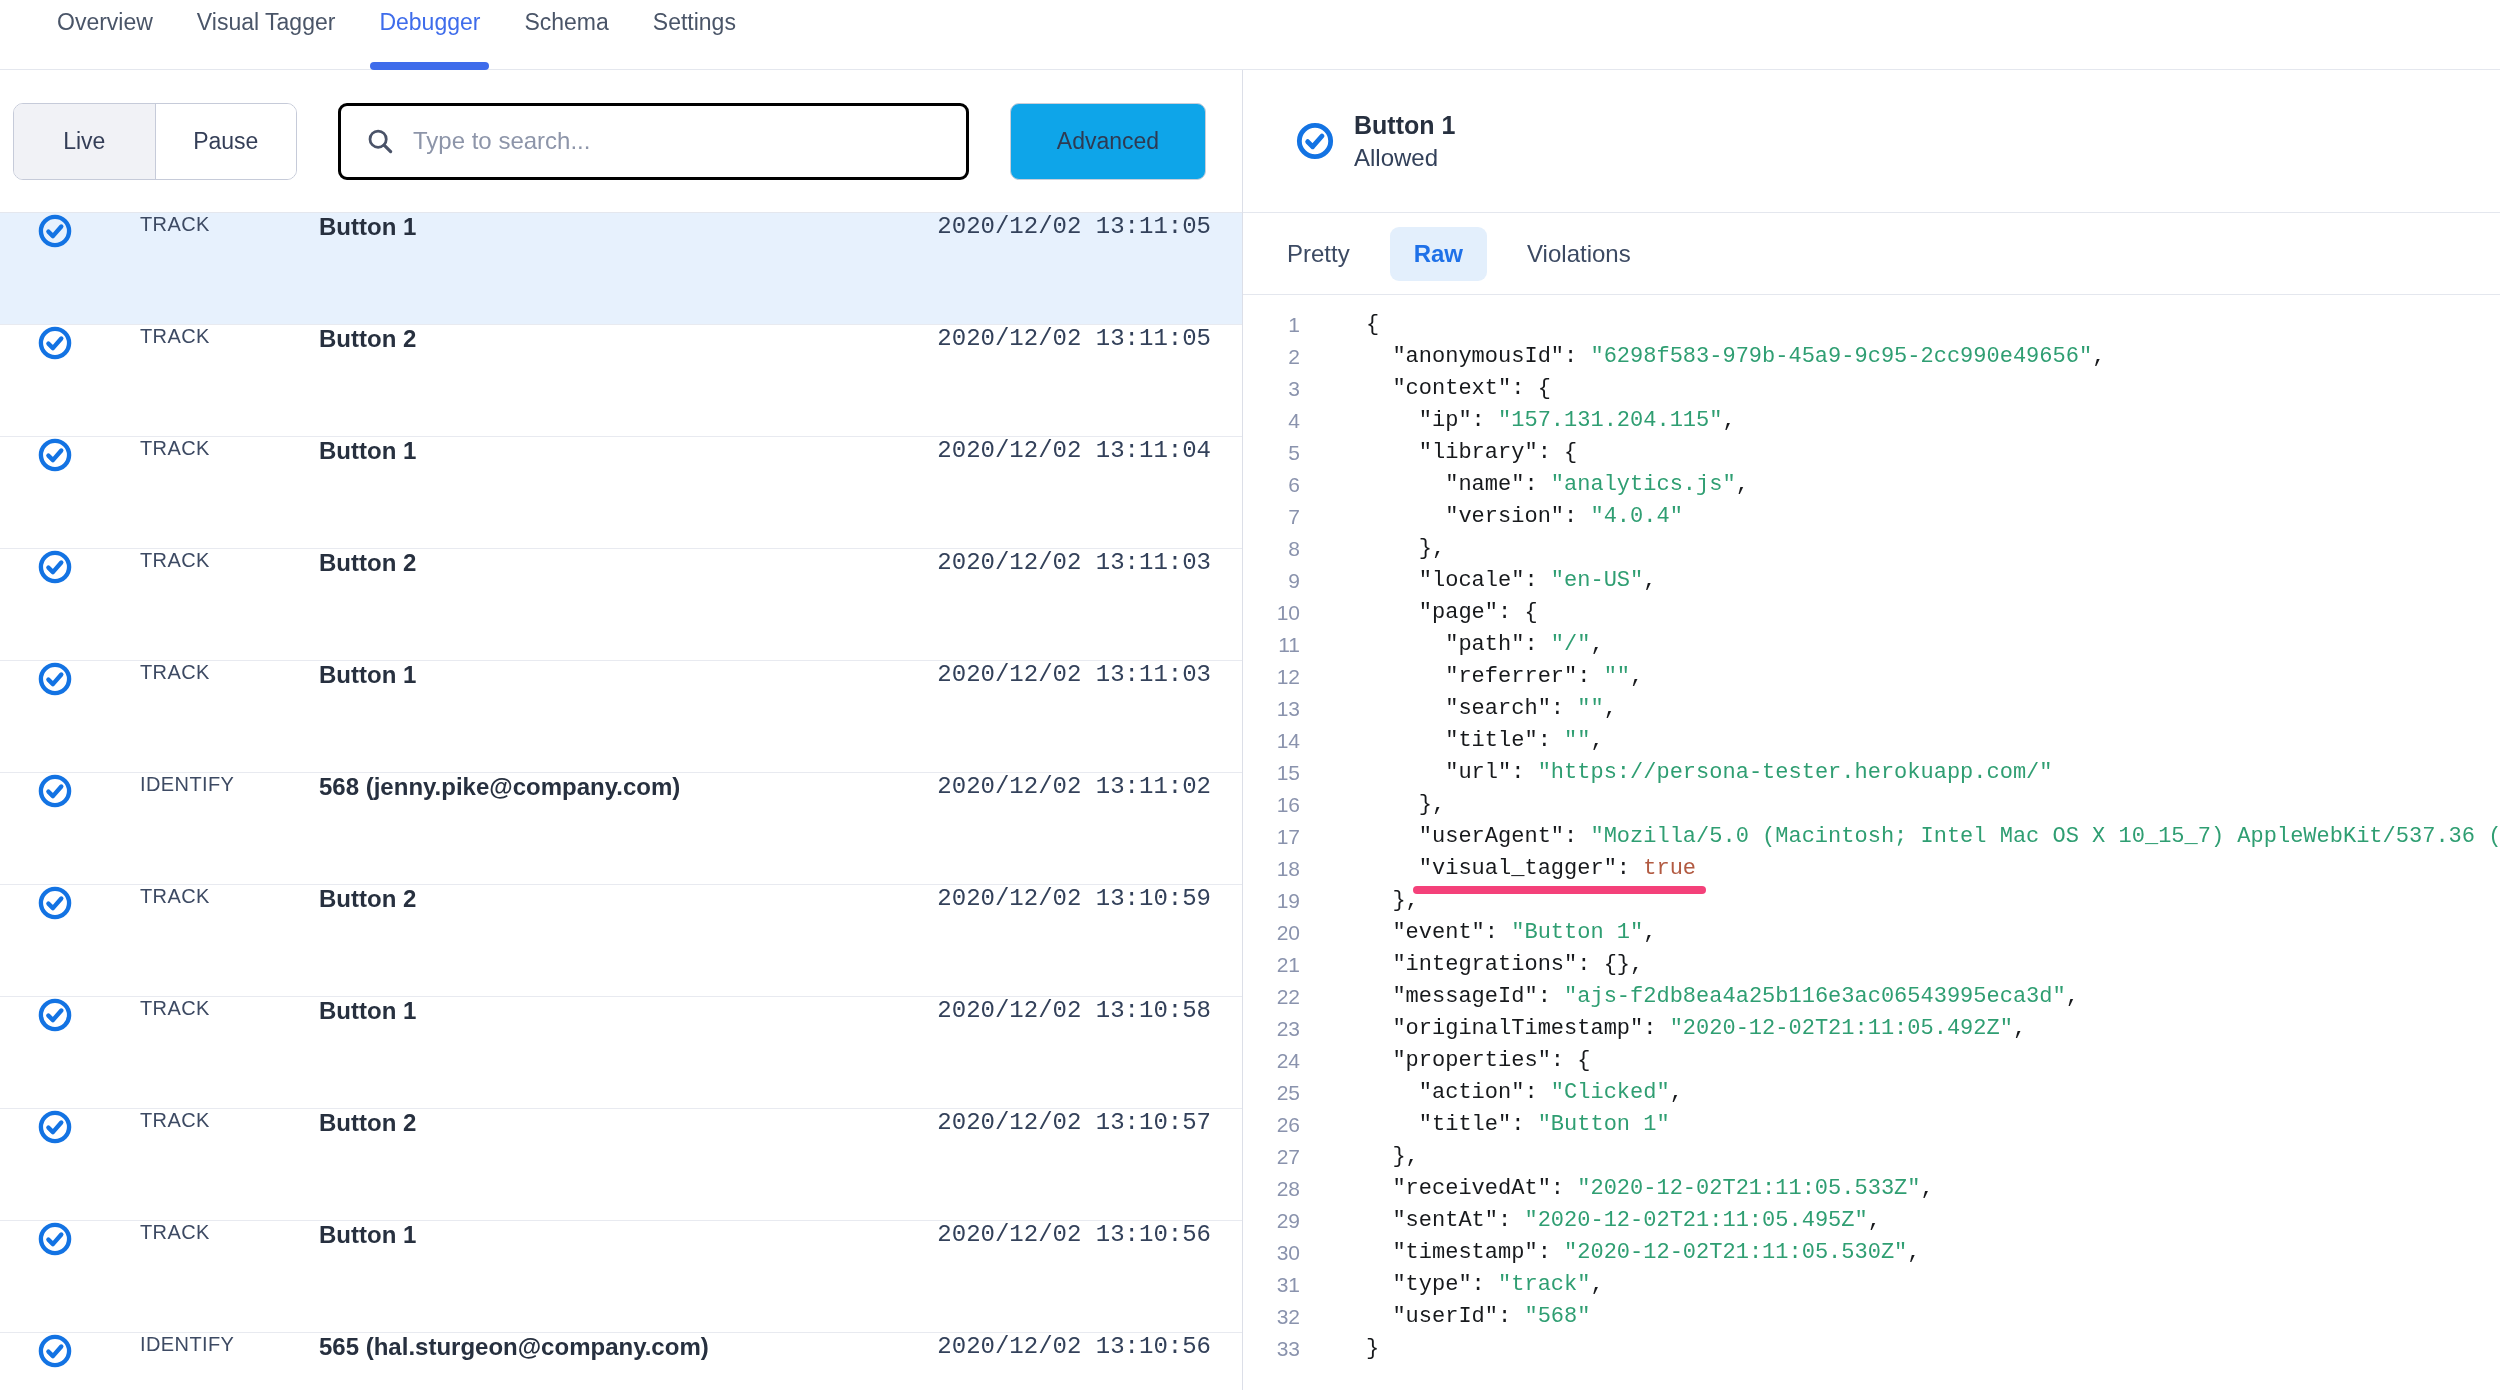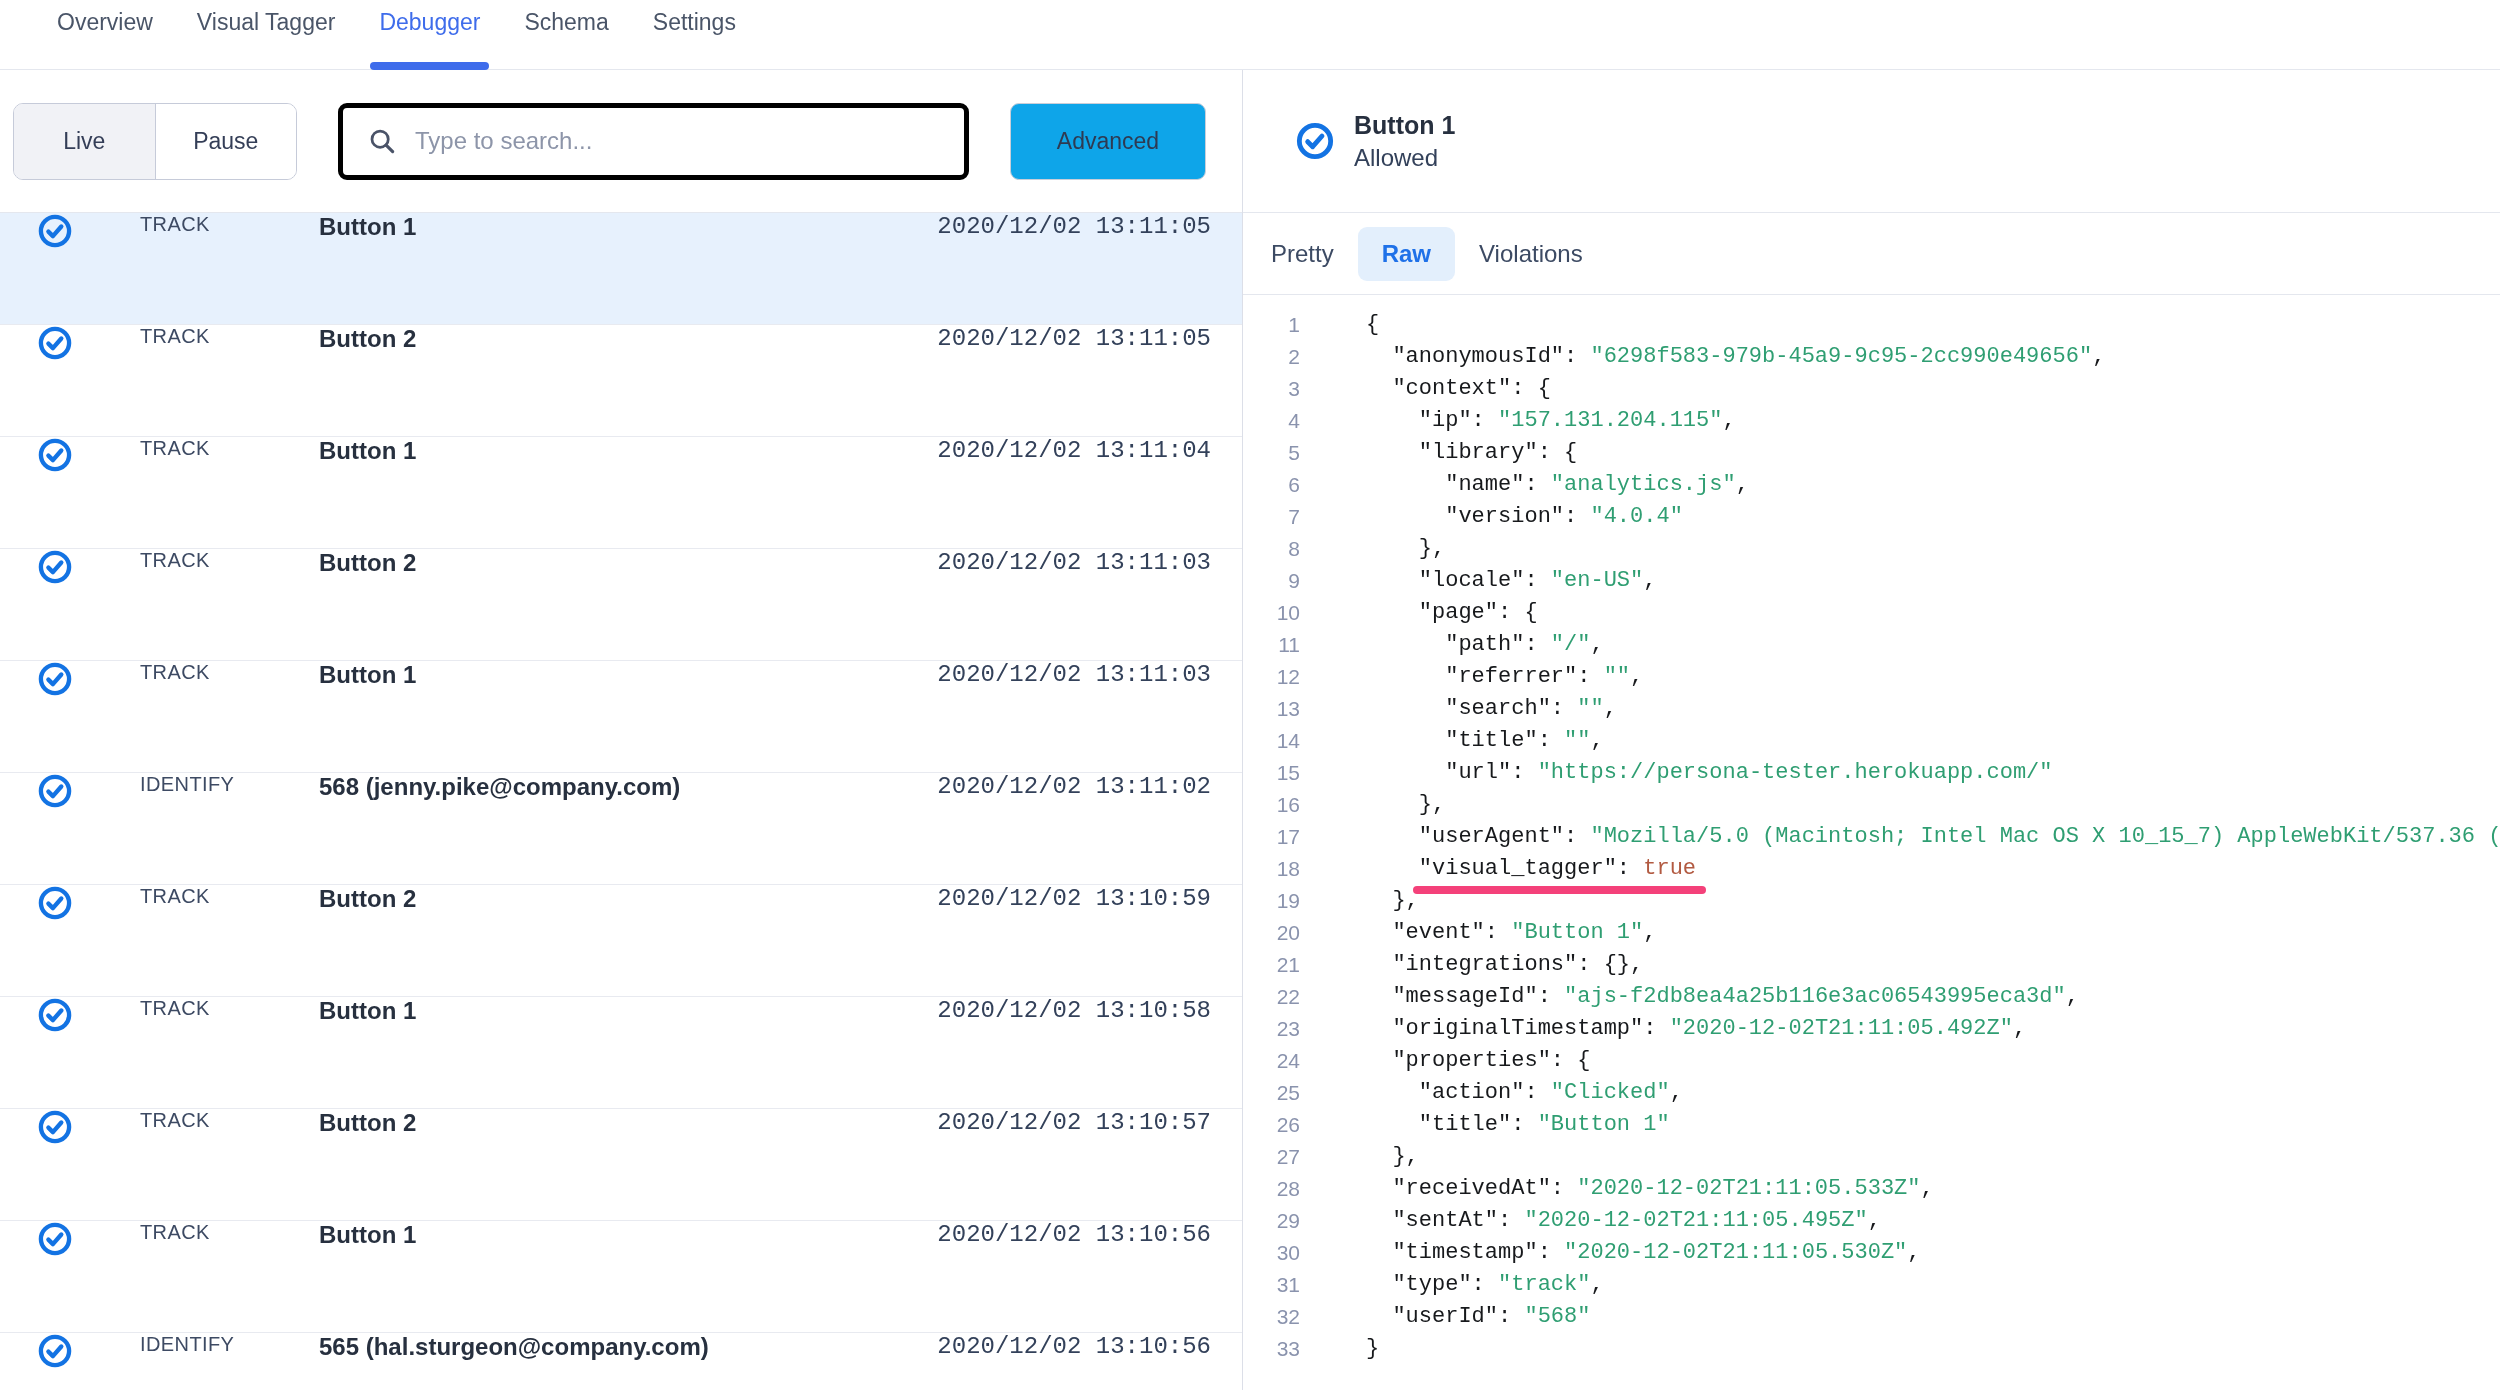--- a/index.html
+++ b/index.html
@@ -21,21 +21,21 @@
   .left-panel { width: 1243px; border-right: 1px solid #dcdfe8; display: flex;
     flex-direction: column; }
   .toolbar { height: 143px; flex: none; display: flex; align-items: center;
     padding: 0 36px 0 13px; border-bottom: 1px solid #e4e7ee; }
   .seg { display: flex; width: 284px; height: 77px; border: 1px solid #c6cbd9;
     border-radius: 10px; overflow: hidden; flex: none; }
   .seg button { flex: 1; border: none; background: #fff; font-family: inherit;
     font-size: 23px; color: #343e57; cursor: pointer; }
   .seg button.active { background: #f1f2f6; }
   .seg button + button { border-left: 1px solid #c6cbd9; }
-  .search { flex: 1; height: 77px; margin-left: 41px; border: 5px solid #000000;
+  .search { flex: 1; height: 77px; margin-left: 41px; border: 3px solid #000000;
     border-radius: 9px; display: flex; align-items: center; padding: 0 24px; }
   .search svg { flex: none; margin-right: 18px; }
   .search input { flex: 1; border: none; outline: none; font-family: inherit;
     font-size: 24px; color: #2e3a52; background: transparent; }
   .search input::placeholder { color: #8d95a9; }
   .btn { background: #0ea5e9; border: 1px solid #c9ced9; border-radius: 9px;
     font-family: inherit; font-size: 23px; color: #2e3a52; cursor: pointer; }
   .advanced { height: 77px; width: 196px; margin-left: 41px; flex: none; }
 
   .event-list { flex: 1; overflow: hidden; }
@@ -55,21 +55,21 @@
     justify-content: space-between; padding: 0 40px 0 52px;
     border-bottom: 1px solid #e4e7ee; }
   .dheader-left { display: flex; align-items: center; gap: 19px; }
   .dh-check { width: 40px; height: 40px; flex: none; }
   .dtitle { font-size: 25px; font-weight: 600; color: #27303f; line-height: 1.3; }
   .dstatus { font-size: 24px; color: #33415a; line-height: 1.3; }
   .dheader-btns { display: flex; gap: 37px; }
   .dheader-btns .btn { height: 59px; padding: 0 31px; border-radius: 8px; }
 
   .tabs { height: 82px; flex: none; display: flex; align-items: center;
-    padding-left: 4px; gap: 0; border-bottom: 1px solid #e4e7ee; }
+    padding-left: 20px; gap: 16px; border-bottom: 1px solid #e4e7ee; }
   .tab { font-size: 24px; color: #3c4a63; padding: 13px 24px; border-radius: 9px;
     cursor: pointer; }
   .tab.active { color: #1f71e8; background: #e3effc; font-weight: 600; }
 
   .code { flex: 1; overflow: hidden; padding-top: 14px; }
   .code-line { display: flex; line-height: 32px; }
   .ln { width: 57px; flex: none; text-align: right; font-size: 21px; color: #8a93ad; }
   .cc { margin-left: 66px; white-space: pre;
     font-family: "Liberation Mono", monospace; font-size: 22px; color: #17191c; }
   .seg-s { color: #2f9e72; }

